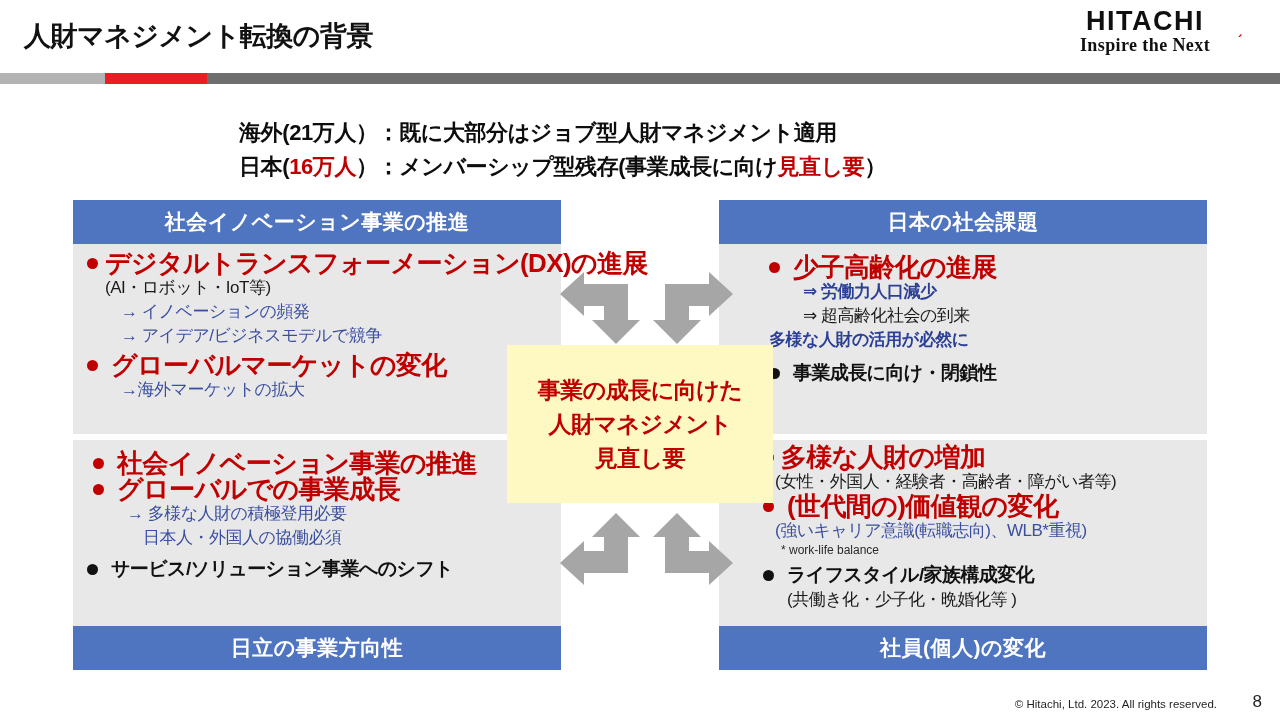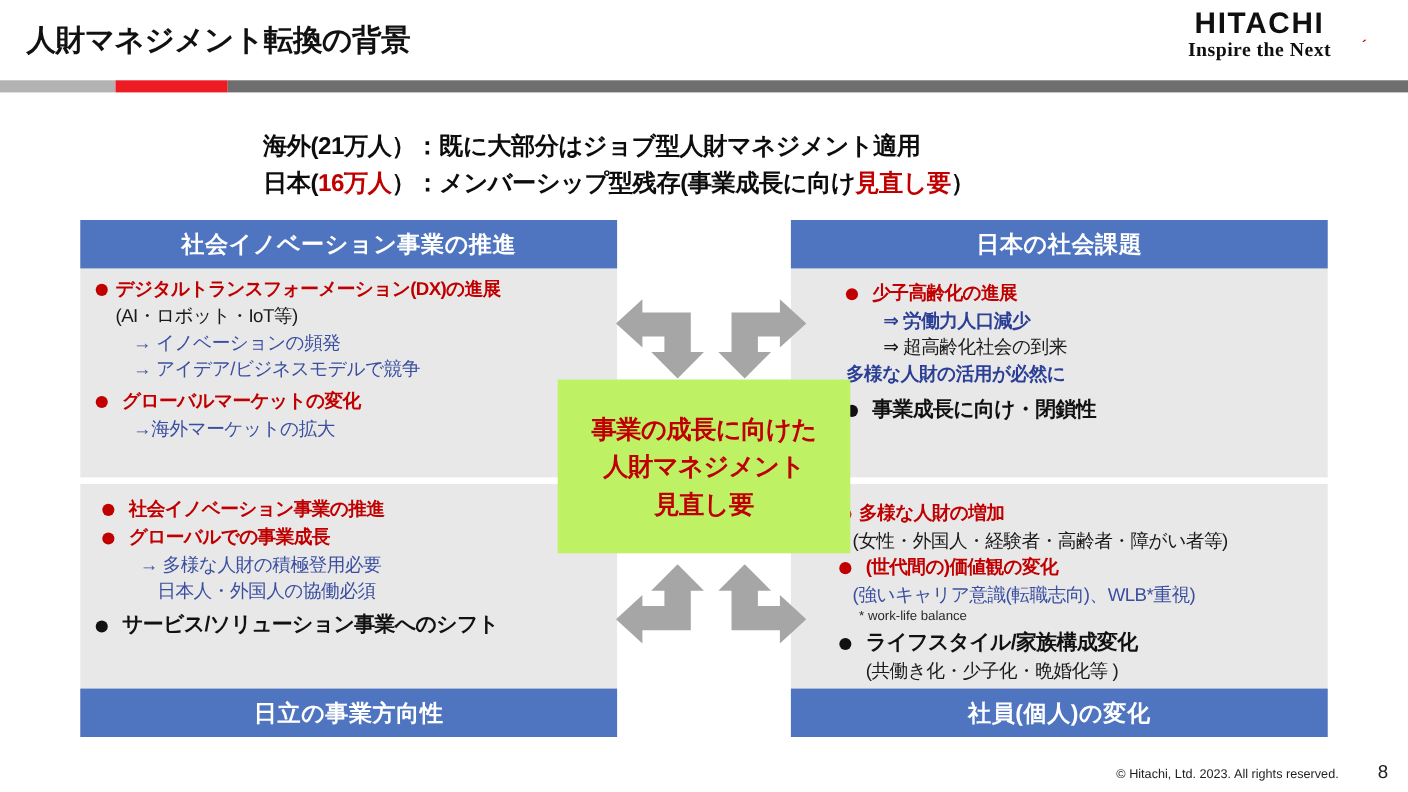--- a/index.html
+++ b/index.html
@@ -71,35 +71,35 @@
 
   
   .blist { padding:6px 10px 0 14px; }
   .row { display:flex; align-items:flex-start; white-space:nowrap; }
   .dot {
     display:inline-block; width:11px; height:11px; border-radius:50%;
     flex:0 0 auto; margin-top:8px; margin-right:7px;
   }
   .dot.red { background:#c00000; }
   .dot.black { background:#111111; }
-  .hd-red   { font-size:17px; font-weight:bold; color:#c00000; line-height:26px; letter-spacing:-0.6px; }
+  .hd-red   { font-size:26px; font-weight:bold; color:#c00000; line-height:26px; letter-spacing:-0.6px; }
   .hd-black { font-size:19px; font-weight:bold; color:#111111; line-height:26px; letter-spacing:-0.6px; }
   .sub-plain { font-size:17px; color:#1a1a1a; line-height:24px; letter-spacing:-0.5px; white-space:nowrap; }
   .sub-blue  { font-size:17px; color:#3b4fa0; line-height:24px; letter-spacing:-0.5px; white-space:nowrap; }
   .sub-blue-b{ font-size:17px; color:#2b3f96; font-weight:bold; line-height:24px; letter-spacing:-0.5px; white-space:nowrap; }
   .note-small{ font-size:12px; color:#2a2a2a; line-height:16px; letter-spacing:0px; white-space:nowrap; }
   .ind1 { margin-left:18px; }
   .ind2 { margin-left:34px; }
   .ind3 { margin-left:50px; }
   .tight { line-height:23px; }
 
   
   #center-box {
     position:absolute; left:507px; top:345px; width:266px; height:158px;
-    background:#bef264;
+    background:#fef9c3;
     display:flex; flex-direction:column; align-items:center; justify-content:center;
     z-index:5;
   }
   #center-box .cline {
     font-size:23px; font-weight:bold; color:#c00000;
     line-height:34px; letter-spacing:-0.5px; white-space:nowrap;
   }
 
   
   .arrow-svg { position:absolute; z-index:4; }
@@ -200,21 +200,21 @@
         <span class="dot black"></span>
         <span class="hd-black" style="margin-left:6px">サービス/ソリューション事業へのシフト</span>
       </div>
     </div>
   </div>
   <div class="qband">日立の事業方向性</div>
 </div>
 
 <div class="qbox" id="box-br">
   <div class="qbody">
-    <div class="blist" style="padding-left:44px; padding-top:14px">
+    <div class="blist" style="padding-left:44px; padding-top:4px">
       <div class="row">
         <span class="dot red"></span>
         <span class="hd-red">多様な人財の増加</span>
       </div>
       <div class="sub-plain tight" style="margin-left:12px">(女性・外国人・経験者・高齢者・障がい者等)</div>
       <div class="row">
         <span class="dot red"></span>
         <span class="hd-red" style="margin-left:6px">(世代間の)価値観の変化</span>
       </div>
       <div class="sub-blue tight" style="margin-left:12px">(強いキャリア意識(転職志向)、WLB*重視)</div>

